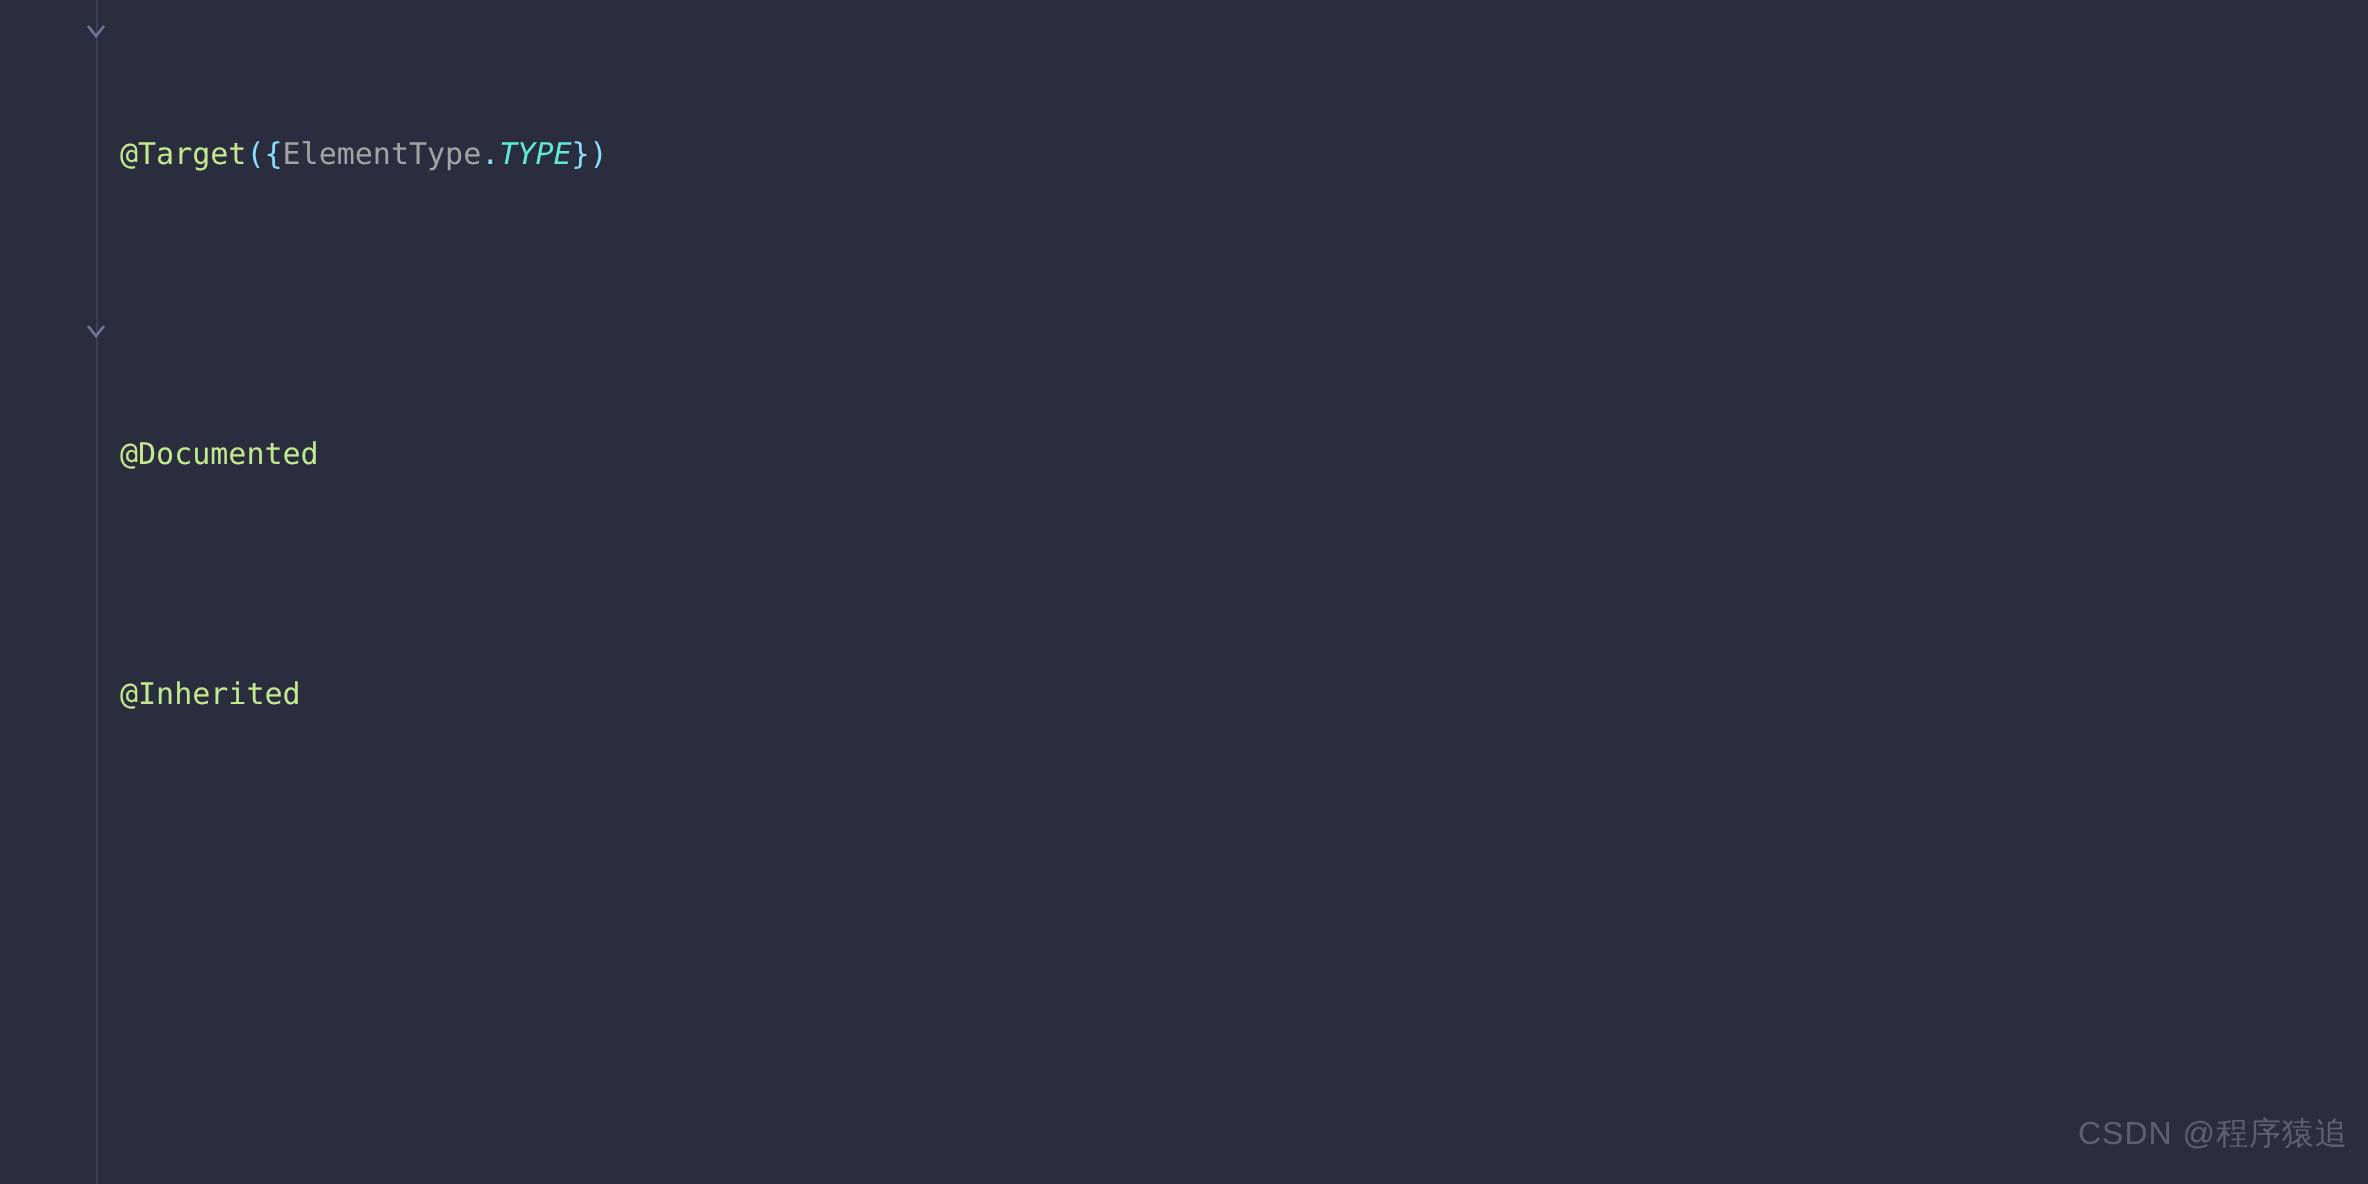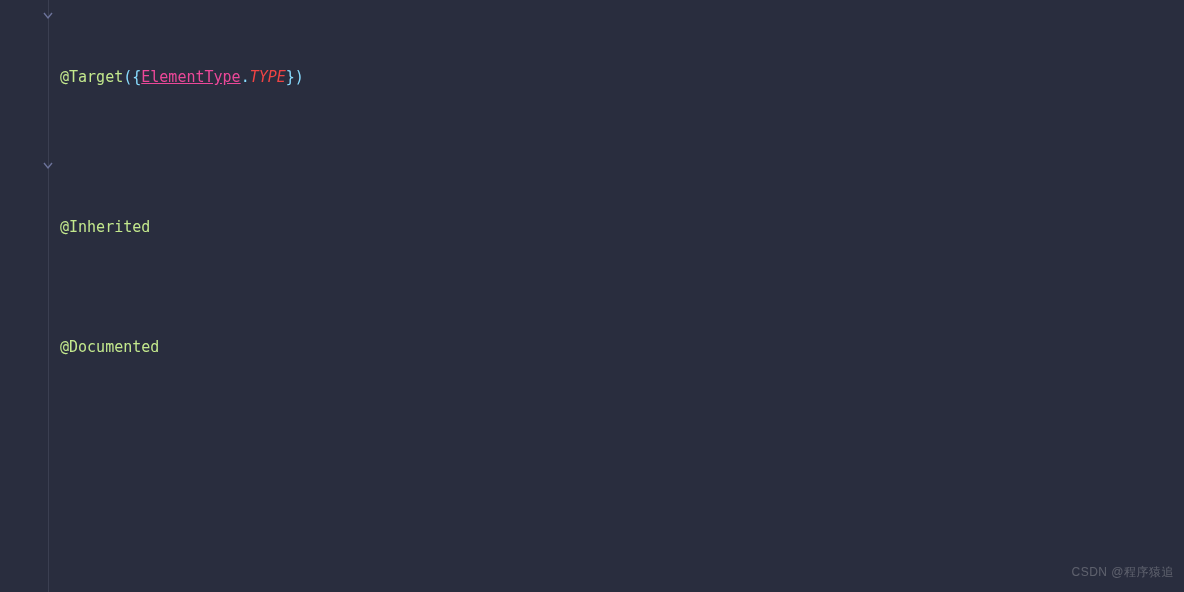--- a/index.html
+++ b/index.html
@@ -48,29 +48,29 @@
     padding-left: 60px;
     white-space: pre;
   }
   .line {
     height: 30px;
     line-height: 30px;
     position: relative;
   }
   .tok-ann    { color: #c3e88d; }
   .tok-punc   { color: #89ddff; }
-  .tok-type   { color: #ec4899; text-decoration: underline; }
-  .tok-const  { color: #ef4444; font-style: italic; }
+  .tok-type   { color: #a3a3a3; }
+  .tok-const  { color: #5eead4; font-style: italic; }
   .watermark {
     position: absolute;
     right: 10px;
     bottom: 8px;
     color: rgba(230,230,230,0.28);
     font-family: sans-serif;
-    font-size: 12px;
+    font-size: 16px;
     letter-spacing: 0.5px;
     pointer-events: none;
   }
 </style>
 </head>
 <body>
 
 <div class="editor">
   <div class="gutter">
     <div class="foldline"></div>
@@ -83,23 +83,23 @@
       <svg width="10" height="10" viewBox="0 0 10 10">
           <path d="M1 2 L5 7 L9 2" fill="none" stroke="#6c739a" stroke-width="1.4"></path>
         </svg>
     </div>
   </div>
 
   <div class="code">
     <div class="line"><span class="tok-ann">@</span><span class="tok-ann">Target</span><span class="tok-punc">({</span><span class="tok-type">ElementType</span><span class="tok-punc">.</span><span class="tok-const">TYPE</span><span class="tok-punc">})</span></div>
 
 
+    <div class="line"><span class="tok-ann">@</span><span class="tok-ann">Documented</span></div>
+
     <div class="line"><span class="tok-ann">@</span><span class="tok-ann">Inherited</span></div>
-
-    <div class="line"><span class="tok-ann">@</span><span class="tok-ann">Documented</span></div>
 
 
     
 
     
 
     
 
     
 

